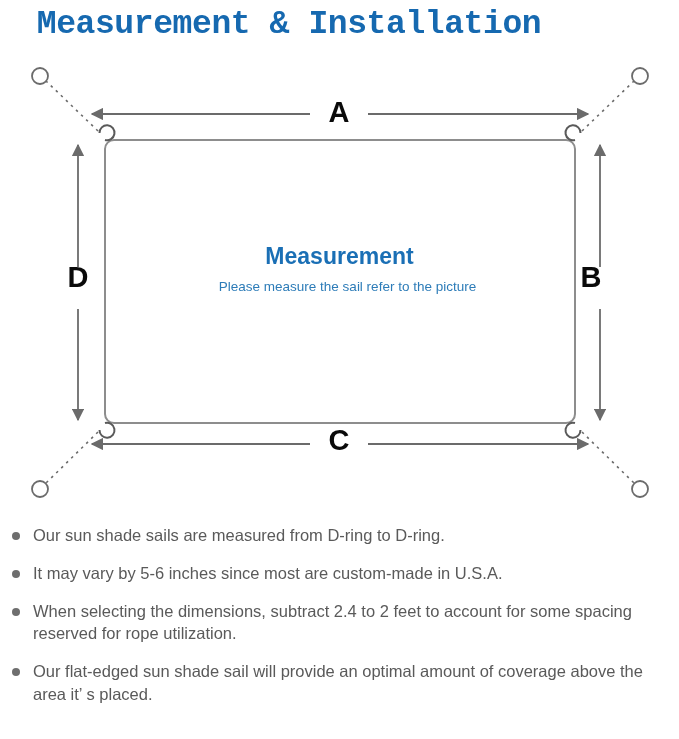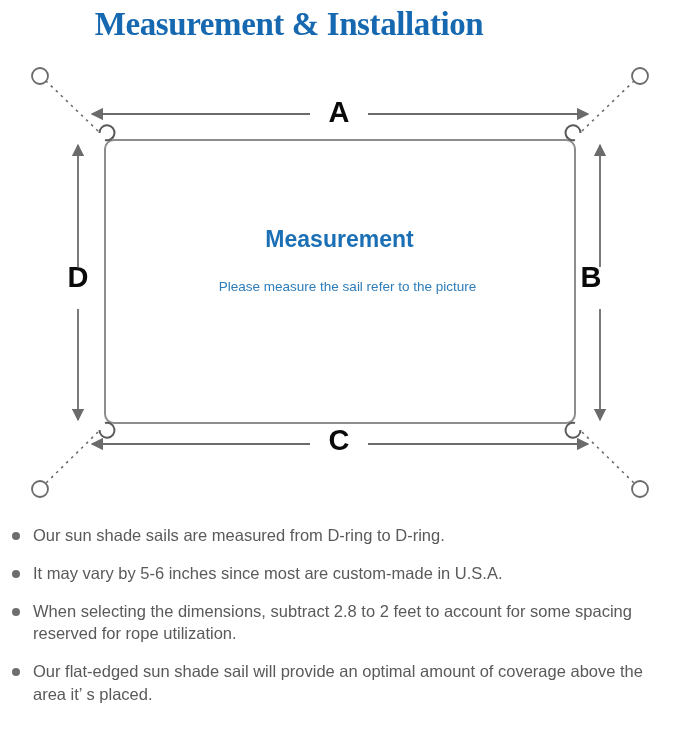--- a/index.html
+++ b/index.html
@@ -23,21 +23,21 @@
     background: #ffffff;
   }
 
   
   #title {
     position: absolute;
     left: 0;
     top: 6px;
     width: 578px;
     text-align: center;
-    font-family: Liberation Serif, serif;
+    font-family: Liberation Mono, monospace;
     font-size: 33px;
     font-weight: bold;
     letter-spacing: -0.4px;
     color: #1669b0;
     white-space: nowrap;
   }
 
   
   #diagram {
     position: absolute;
@@ -47,21 +47,21 @@
     height: 465px;
   }
   #diagram svg {
     display: block;
   }
 
   
   #sail-title {
     position: absolute;
     left: 0;
-    top: 226px;
+    top: 243px;
     width: 679px;
     text-align: center;
     font-size: 23px;
     font-weight: bold;
     color: #1a6fb5;
     white-space: nowrap;
   }
   #sail-sub {
     position: absolute;
     left: 8px;
@@ -211,21 +211,21 @@
     <div class="note-row">
       <span class="note-bullet"></span>
       <span class="note-text">Our sun shade sails are measured from D-ring to D-ring.</span>
     </div>
     <div class="note-row">
       <span class="note-bullet"></span>
       <span class="note-text">It may vary by 5-6 inches since most are custom-made in U.S.A.</span>
     </div>
     <div class="note-row">
       <span class="note-bullet"></span>
-      <span class="note-text">When selecting the dimensions, subtract 2.8 to 2 feet to account for some spacing reserved for rope utilization.</span>
+      <span class="note-text">When selecting the dimensions, subtract 2.4 to 2 feet to account for some spacing reserved for rope utilization.</span>
     </div>
     <div class="note-row">
       <span class="note-bullet"></span>
       <span class="note-text">Our flat-edged sun shade sail will provide an optimal amount of coverage above the area it’ s placed.</span>
     </div>
   </div>
 
 </div>
 
 </body></html>

